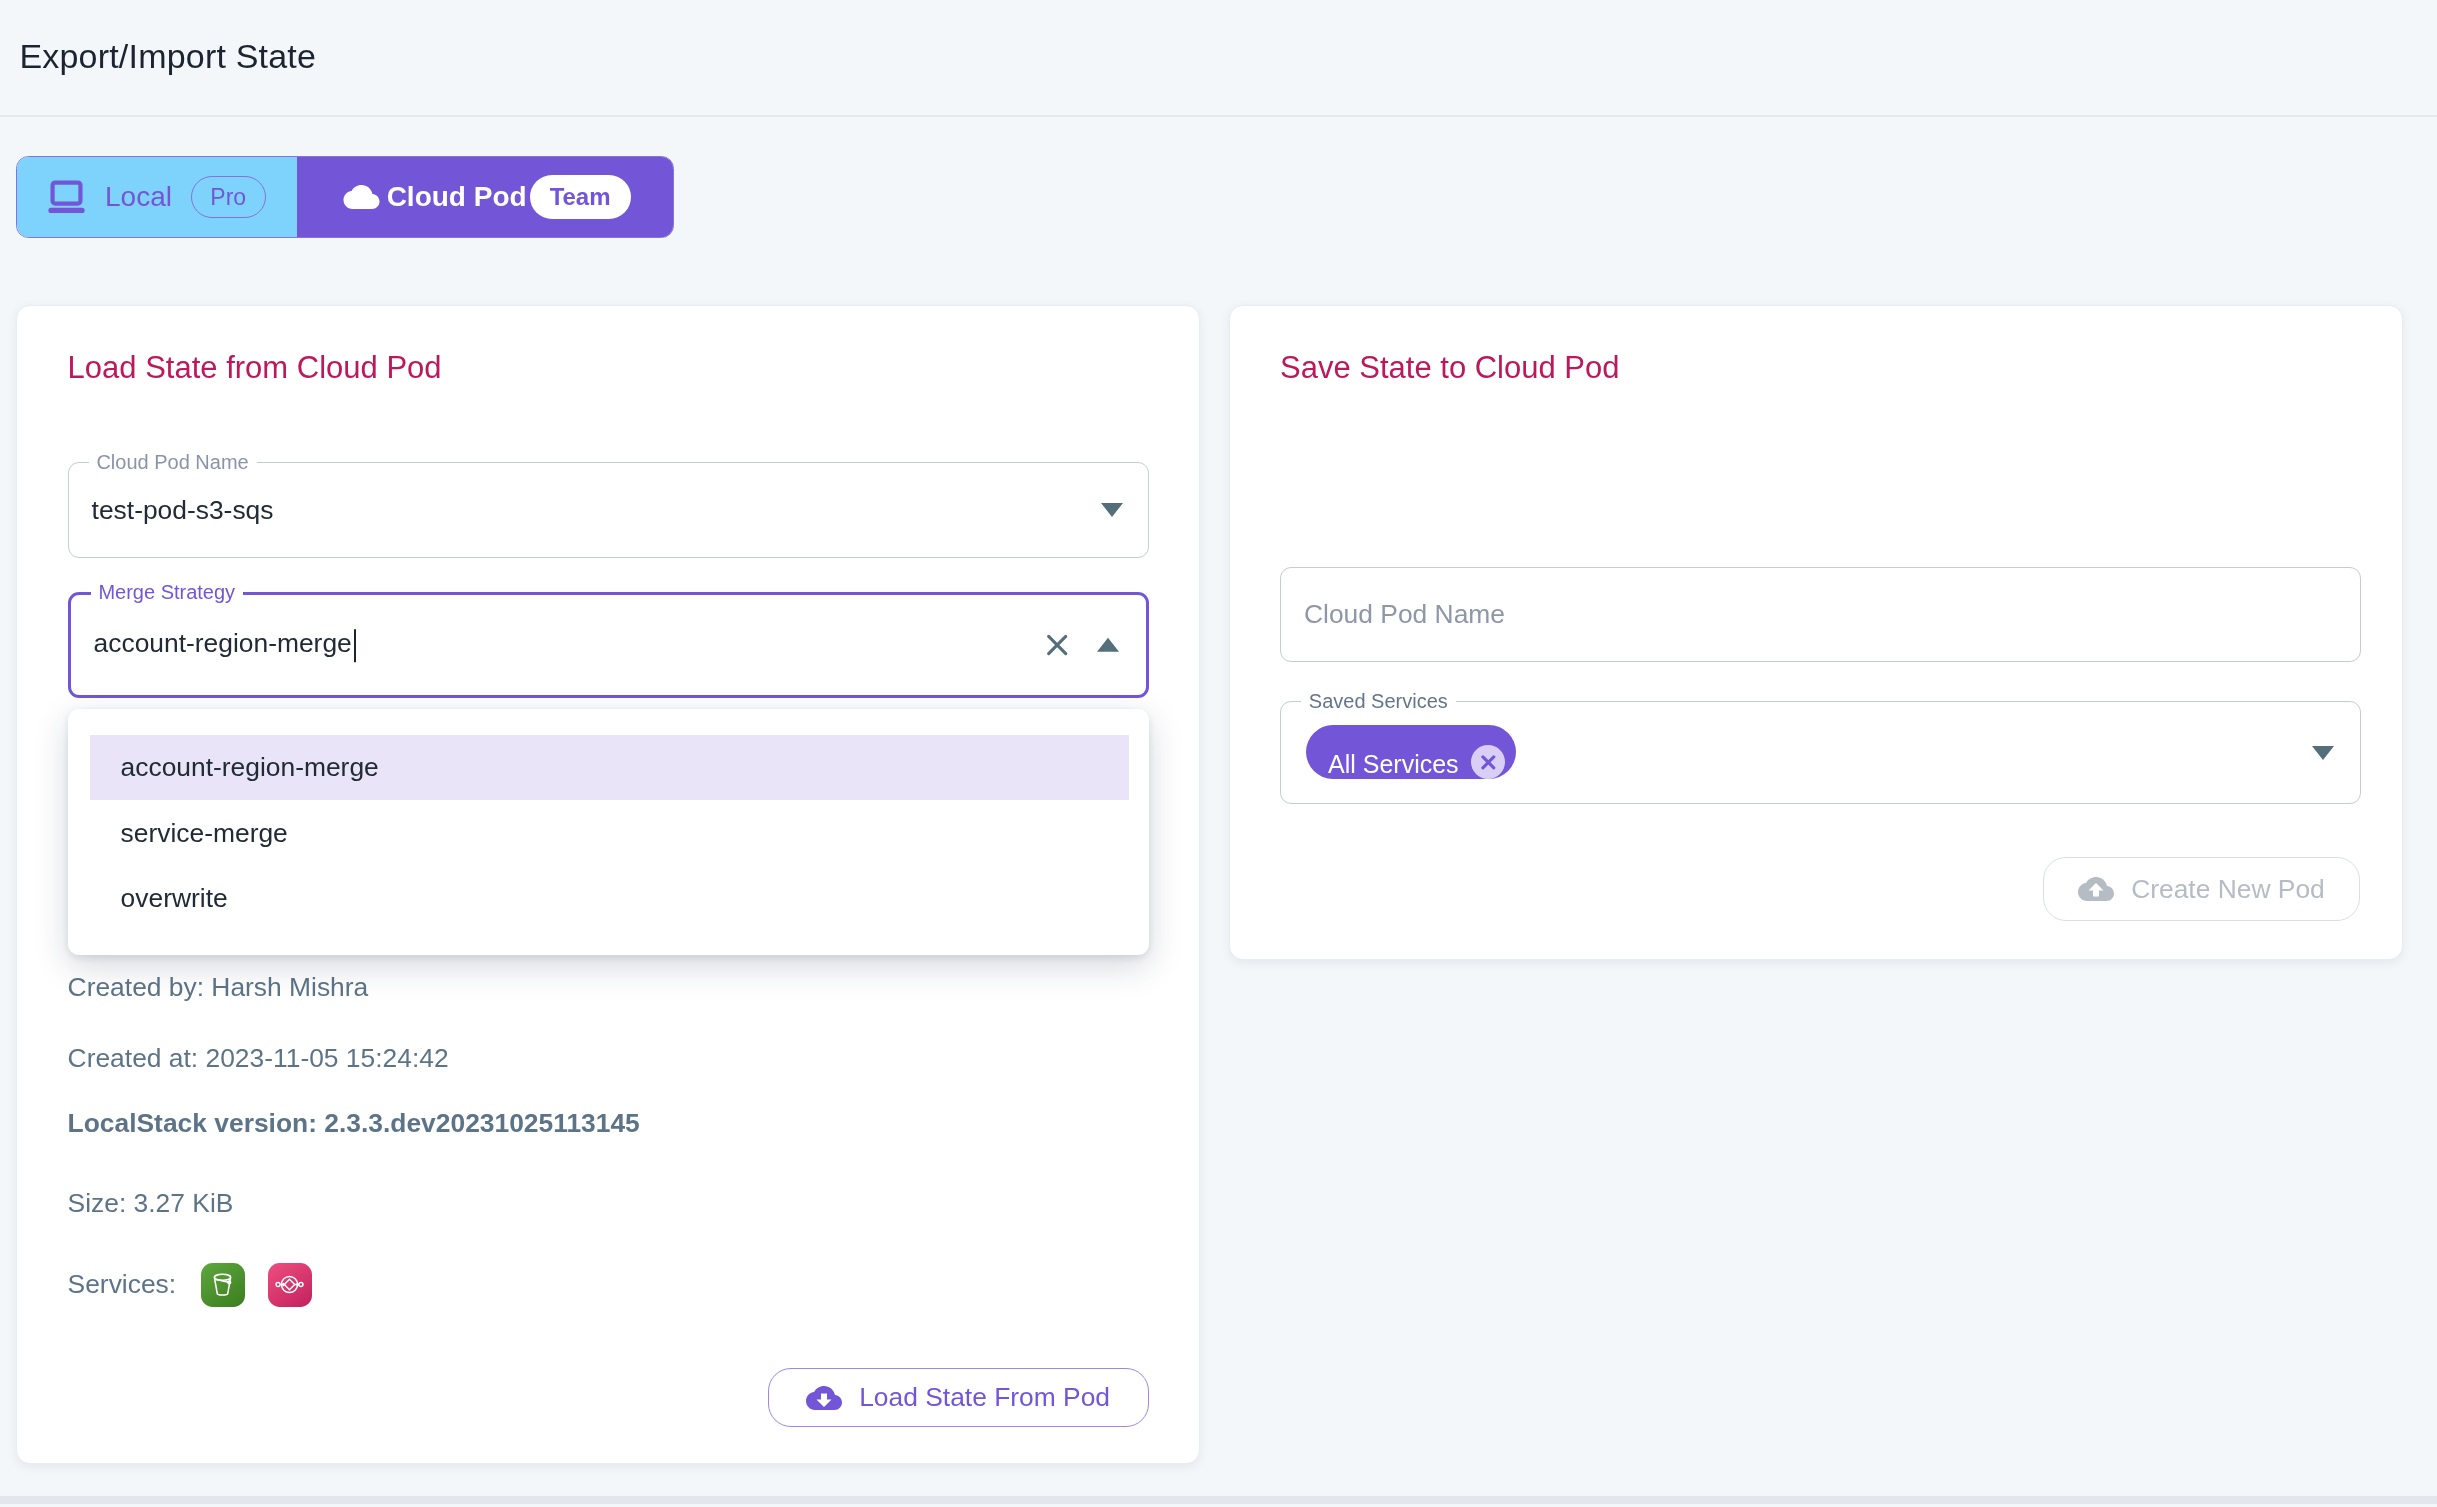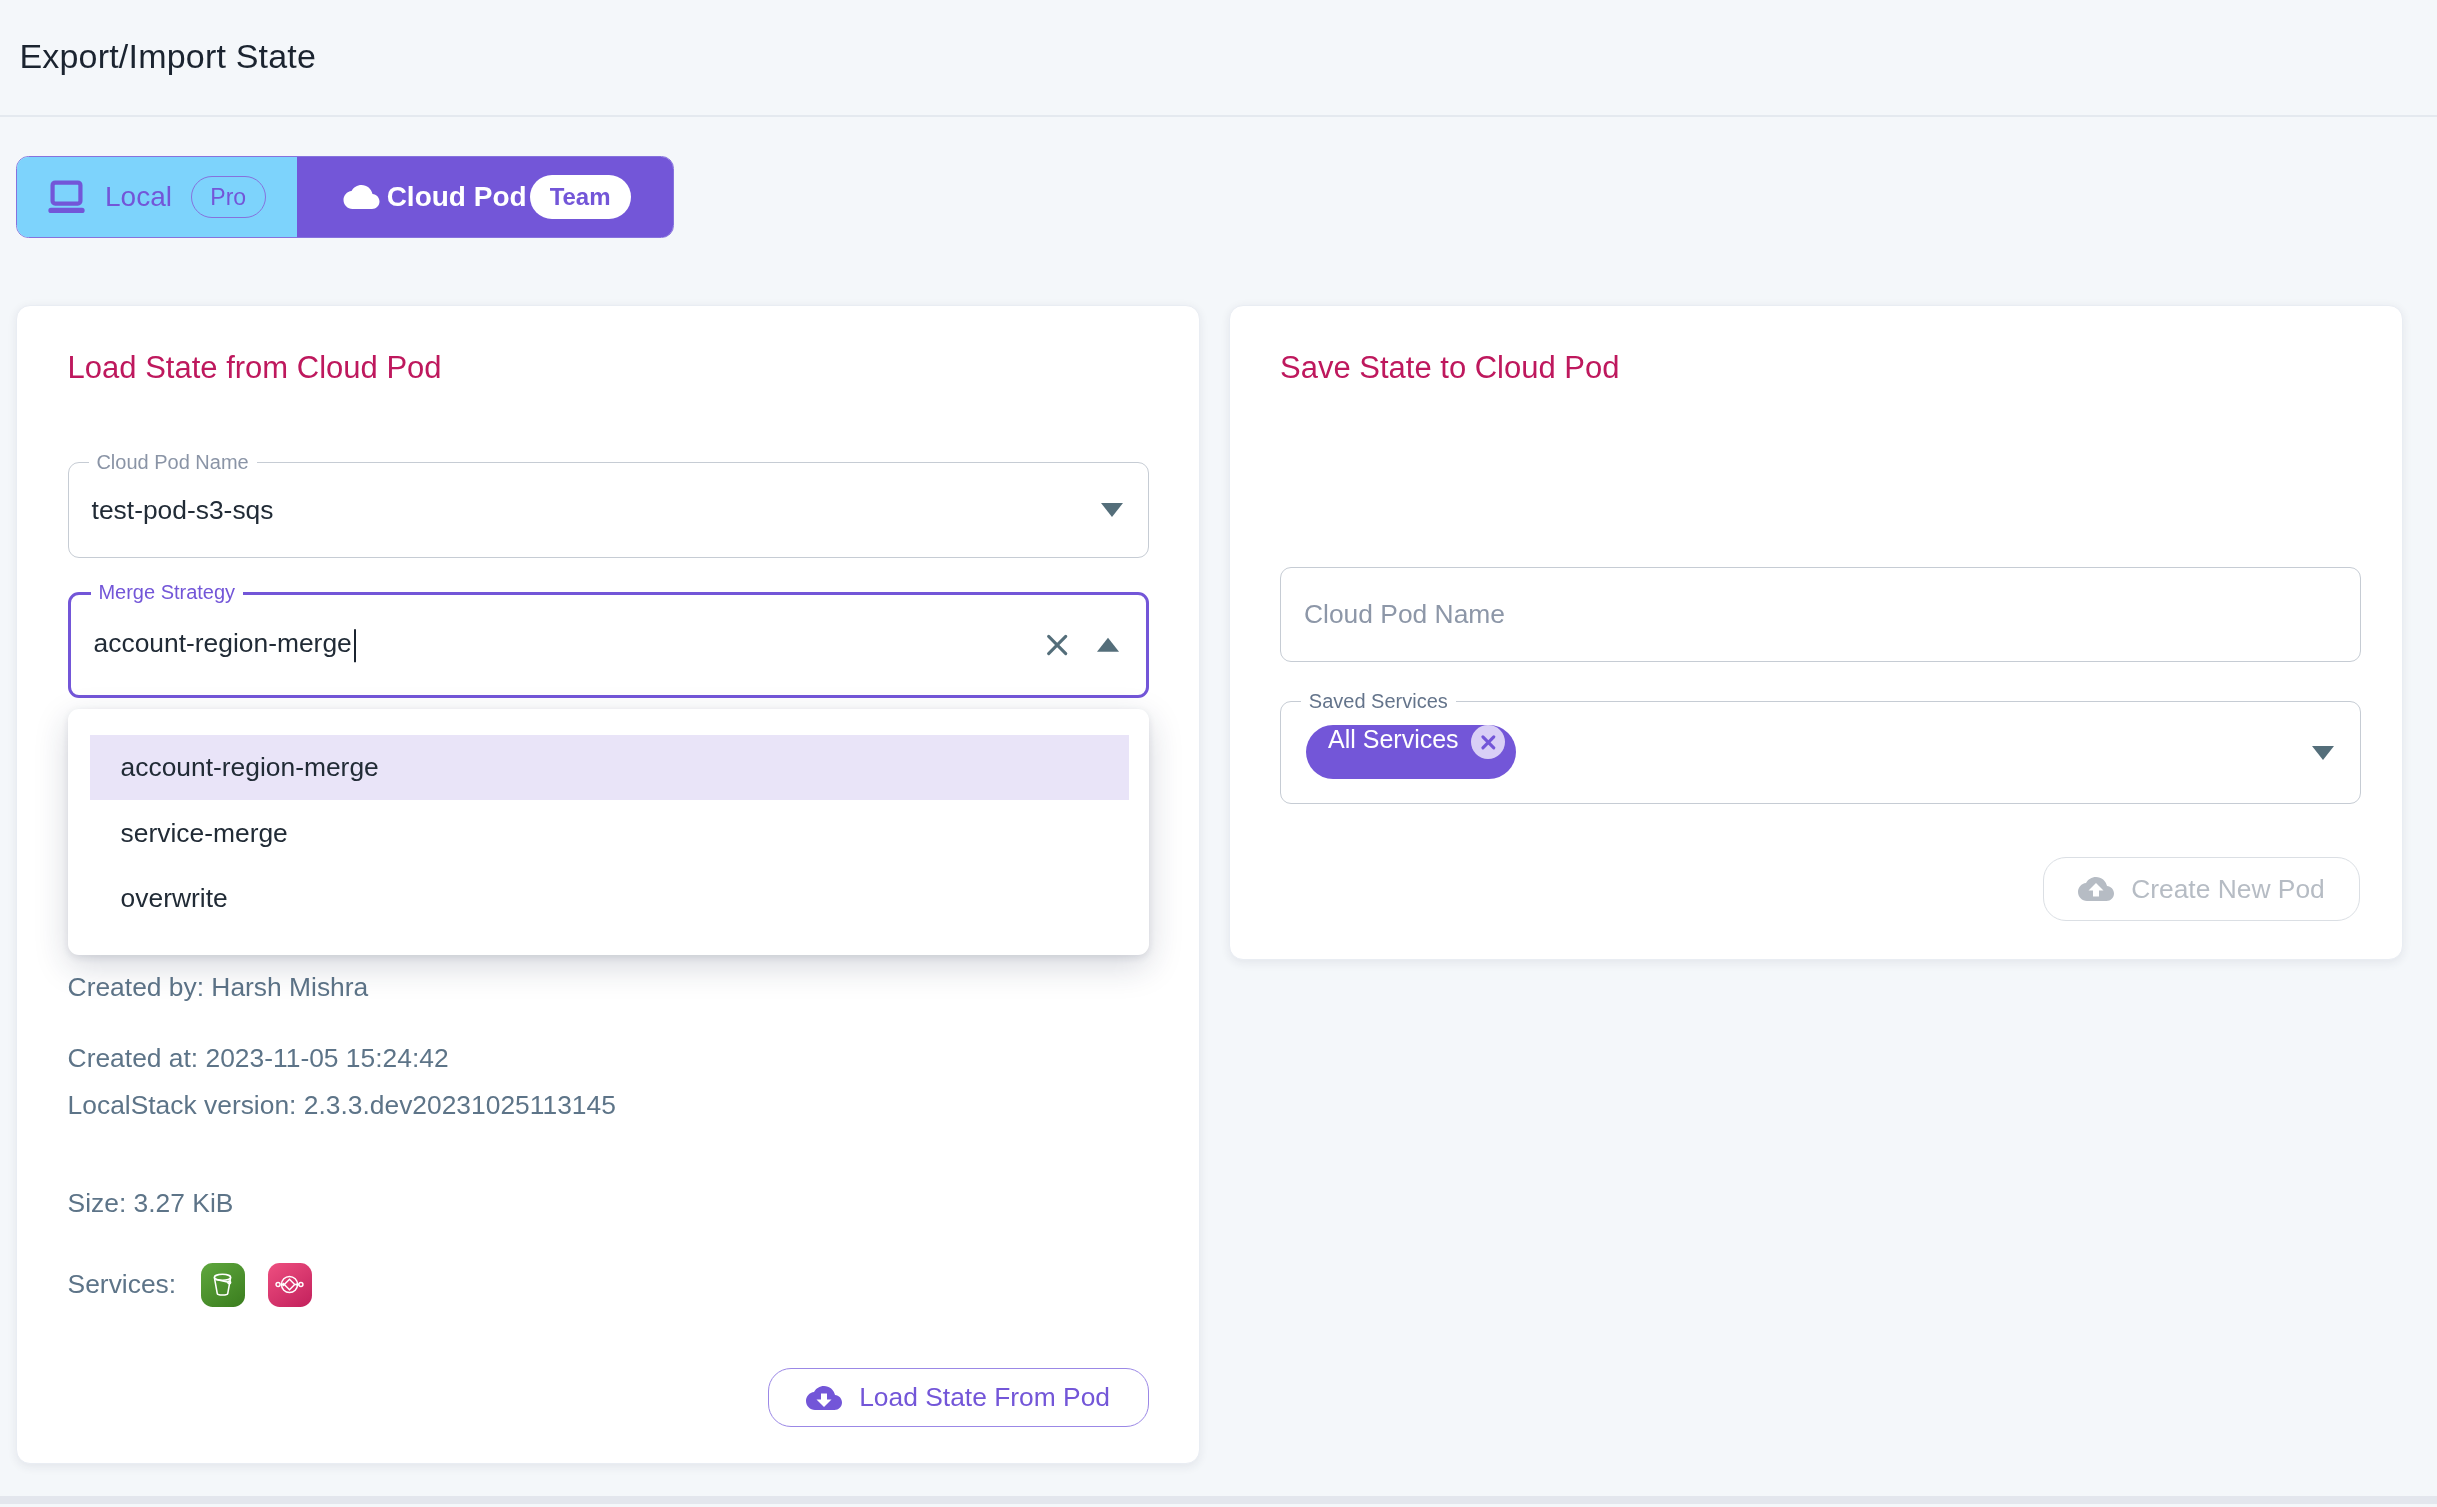--- a/index.html
+++ b/index.html
@@ -49,21 +49,21 @@
   
   .dropdown-panel { position:absolute; left:51px; top:403px; width:1081px; height:246px; background:#fff;
     border-radius:11px; box-shadow:0 11px 34px rgba(28,40,70,.18), 0 2.3px 7.8px rgba(28,40,70,.10); z-index:5; }
   .opt { position:absolute; left:22px; right:20px; height:65px; display:flex; align-items:center;
     padding-left:31px; font-size:26.4px; color:#212b36; cursor:pointer; }
   .opt.selected { background:#e9e4f8; }
   .opt1 { top:26.4px; } .opt2 { top:92px; } .opt3 { top:157px; }
 
   
   .meta { position:absolute; left:51px; font-size:26.4px; color:#5d7488; }
-  .meta1 { top:666px; } .meta2 { top:737px; } .meta3 { top:784px; } .meta4 { top:882px; }
+  .meta1 { top:666px; } .meta2 { top:737px; } .meta3 { top:802px;font-weight:bold; } .meta4 { top:882px; }
   .services-row { position:absolute; left:51px; top:956px; height:45px; display:flex; align-items:center; gap:23px; }
   .services-label { font-size:26.4px; color:#5d7488; margin-right:1.6px; }
   .svc-icon { width:44px; height:44px; border-radius:11.7px; display:flex; align-items:center; justify-content:center; }
   .svc-s3 { background:linear-gradient(145deg,#5fa73e,#3a7d1e); }
   .svc-sqs { background:linear-gradient(145deg,#ee4f80,#c2205c); }
 
   
   .btn { position:absolute; display:flex; align-items:center; justify-content:center; gap:17px;
     border-radius:23px; font-size:26.4px; font-weight:500; cursor:pointer; background:#fff; }
   .btn-load { left:751px; top:1062px; width:381px; height:59px; border:1.6px solid #9b88e6; color:#7356d8; }
@@ -77,21 +77,21 @@
   .switch-thumb { position:absolute; left:-9.3px; top:-8.6px; width:45px; height:45px; border-radius:50%;
     background:#fff; box-shadow:0 2.3px 7px rgba(0,0,0,.35); }
 
   .name-input-wrap { left:50px; top:261px; width:1081px; height:95px; }
   .name-input { position:absolute; left:0; top:0; width:100%; height:100%; border:none; outline:none;
     background:transparent; padding:0 23px; font-size:26.4px; color:#212b36; font-family:"Liberation Sans", sans-serif; }
   .name-input::placeholder { color:#8d97a8; opacity:1; }
 
   .saved-services { left:50px; top:395px; width:1081px; height:103px; cursor:pointer; }
   .saved-services .field-label { color:#64748b; }
-  .chip { position:absolute; left:25px; top:23px; height:54px; display:flex; align-items:flex-start;
+  .chip { position:absolute; left:25px; top:23px; height:54px; display:flex; align-items:flex-end;
     background:#7356d8; border-radius:27px; padding:0 11px 0 22px; gap:12.4px; }
   .chip-label { color:#fff; font-size:25px; }
   .chip-delete { width:34px; height:34px; border-radius:50%; background:#d9cff6; display:flex;
     align-items:center; justify-content:center; cursor:pointer; }
   .saved-services .arrow-down { position:absolute; right:26.4px; top:50%; transform:translateY(-50%); }
 
   .bottom-strip { position:absolute; left:0; top:1496px; width:100%; height:7.8px; background:#e3e6ed; }
 </style>
 </head>
 <body>

